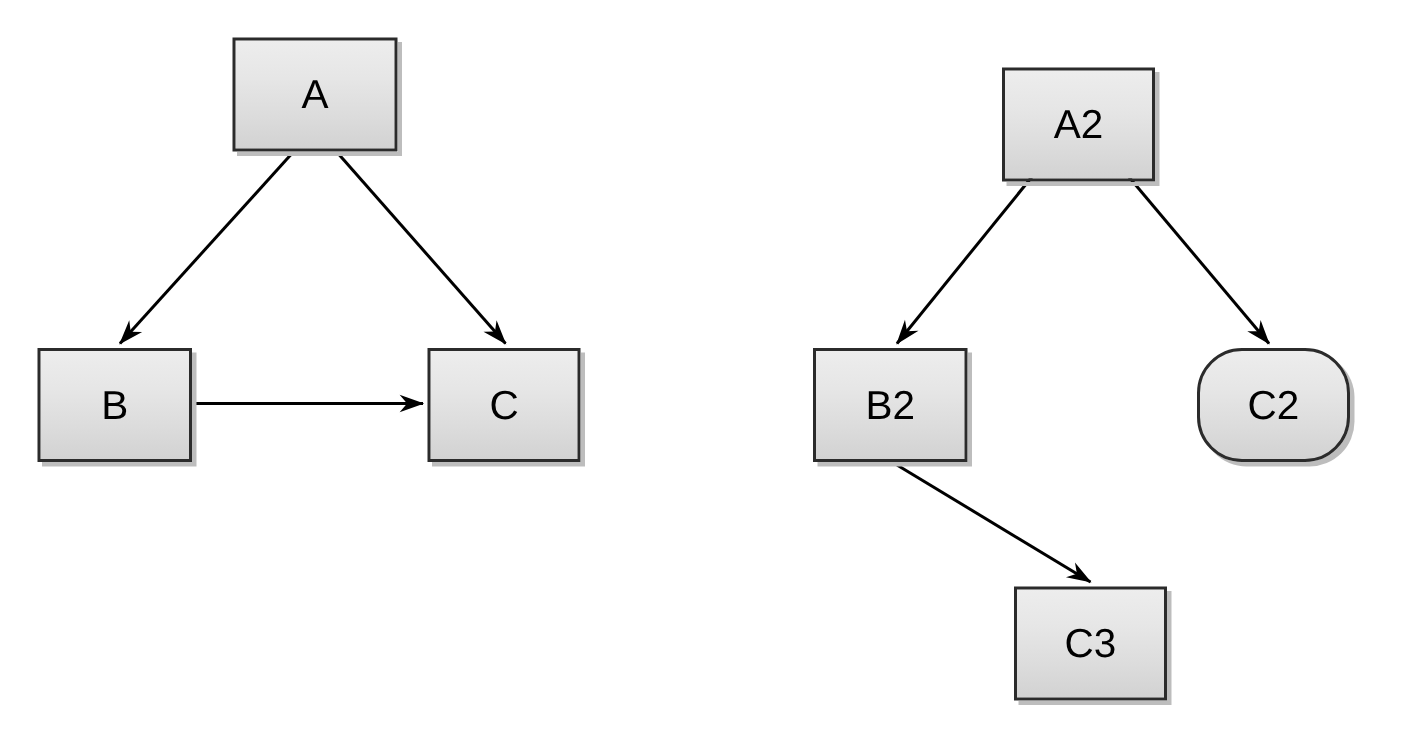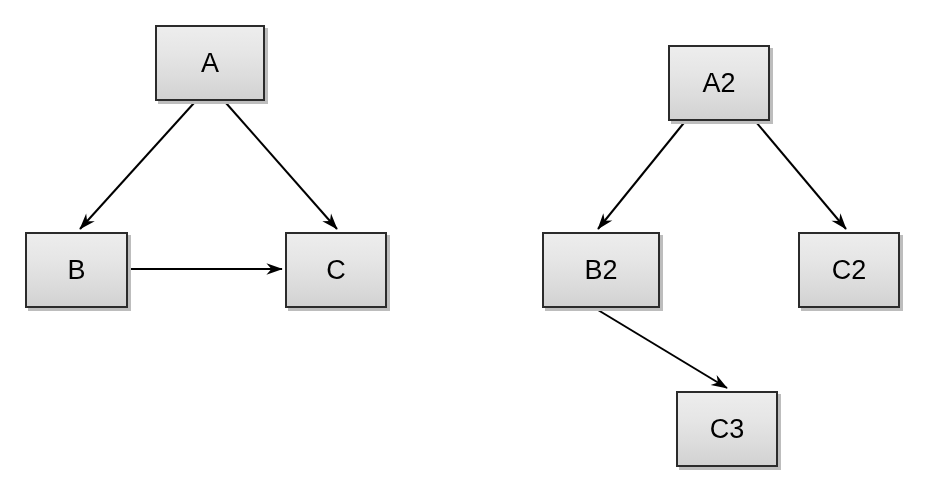--- a/index.html
+++ b/index.html
@@ -74,23 +74,23 @@
   </div>
   <div class="node" style="left: 25px; top: 232px; width: 103px; height: 76px;">
     <span class="node-label">B</span>
   </div>
   <div class="node" style="left: 285px; top: 232px; width: 102px; height: 76px;">
     <span class="node-label">C</span>
   </div>
   <div class="node" style="left: 668px; top: 25px; width: 102px; height: 76px; margin-top: 20px;">
     <span class="node-label">A2</span>
   </div>
-  <div class="node" style="left: 542px; top: 232px; width: 118px; height: 76px;">
+  <div class="node" style="left: 542px; top: 232px; width: 103px; height: 76px;">
     <span class="node-label">B2</span>
   </div>
-  <div class="node" style="left: 798px; top: 232px; width: 102px; height: 76px;">
+  <div class="node" style="left: 798px; top: 232px; width: 102px; height: 76px; border-radius: 30px;">
     <span class="node-label">C2</span>
   </div>
   <div class="node" style="left: 676px; top: 391px; width: 102px; height: 76px; align-items: center;">
     <span class="node-label">C3</span>
   </div>
 
 </div>
 
 </body></html>

